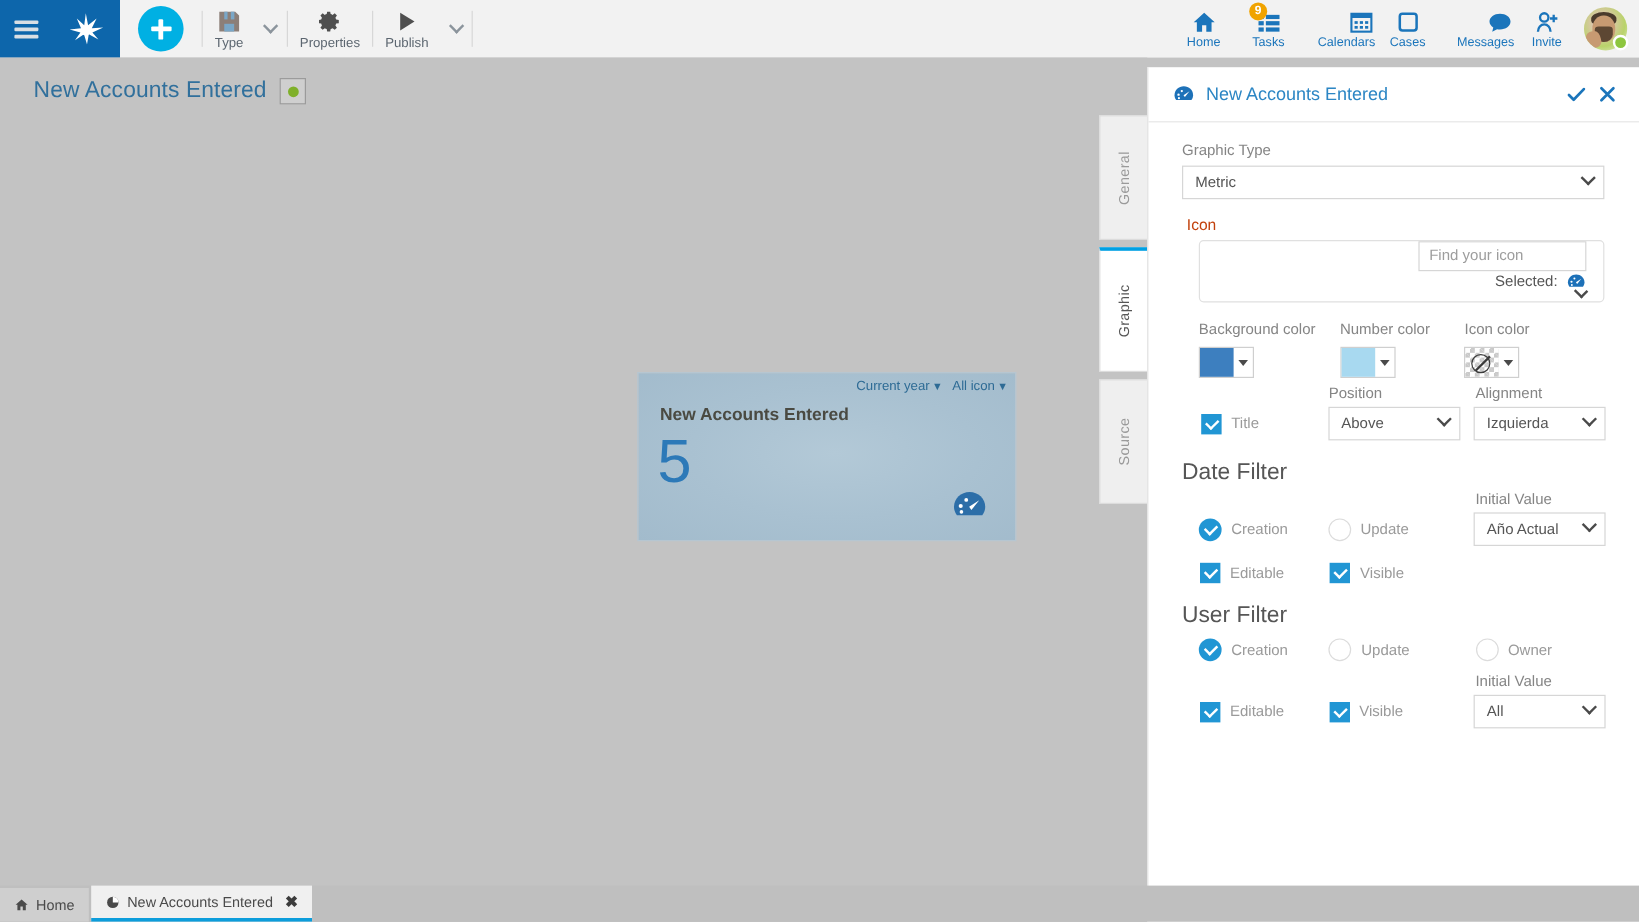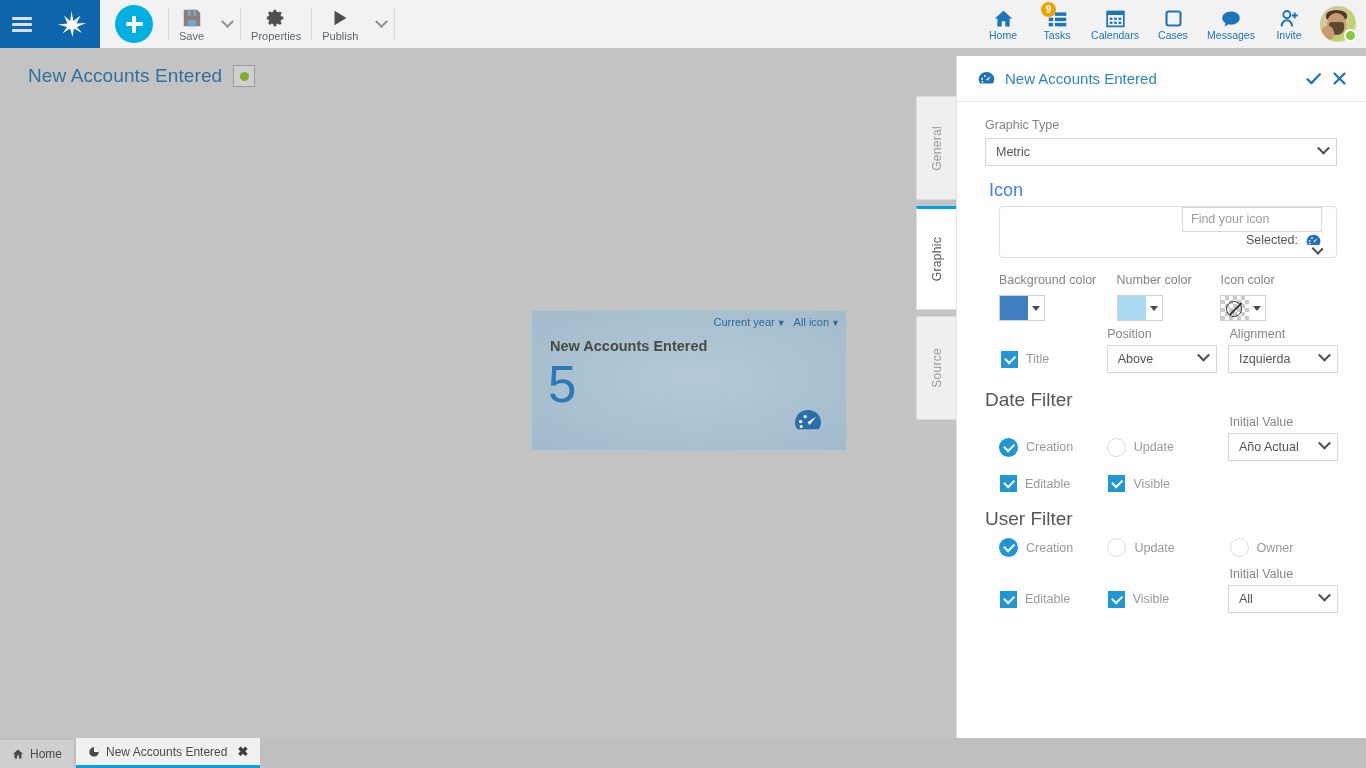--- a/index.html
+++ b/index.html
@@ -52,21 +52,21 @@
     cursor: pointer; flex-shrink: 0;
   }
   .caret { width: 9px; height: 9px; border-right: 2px solid #8b949c; border-bottom: 2px solid #8b949c; transform: rotate(45deg) translate(-2px,-2px); }
 
   .tb-right { margin-left: auto; display: flex; align-items: center; height: 48px; padding-right: 6px; }
   .nav-item {
     width: 54px; height: 48px; display: flex; flex-direction: column;
     align-items: center; justify-content: center; cursor: pointer; position: relative;
   }
   .nav-item .lbl { font-size: 10.5px; color: #1b75bb; margin-top: 1px; line-height: 11px; white-space: nowrap; }
-  .nav-item.wide { width: 62px; }
+  .nav-item.wide { width: 62px; align-items: flex-end; }
   .badge {
     position: absolute; top: 2px; left: 11px;
     min-width: 15px; height: 15px; border-radius: 50%;
     background: #f0a300; color: #fff; font-size: 10px; font-weight: bold;
     display: flex; align-items: center; justify-content: center; line-height: 1;
   }
   .avatar-wrap { width: 44px; height: 48px; display:flex; align-items:center; justify-content:center; position: relative; cursor:pointer; }
   .avatar {
     width: 36px; height: 36px; border-radius: 50%;
     background: radial-gradient(circle at 42% 38%, #efe3d4 0%, #dcc6ab 26%, #b9d36a 62%, #e9f0dc 100%);
@@ -179,21 +179,21 @@
   .sel {
     height: 28px; border: 1px solid #d6d6d6; background: #fff;
     display: flex; align-items: center; padding: 0 8px 0 10px;
     font-size: 12.5px; color: #555; cursor: pointer; position: relative;
   }
   .sel .val { flex: 1; }
   .chev { width: 9px; height: 9px; border-right: 2px solid #4a4a4a; border-bottom: 2px solid #4a4a4a; transform: rotate(45deg) translate(-3px,-3px); }
 
   #graphic-type-sel { width: 352px; align-items: center; }
 
-  .icon-group-label { font-size: 18px; color: #3b82f6; margin: 14px 0 5px 4px; }
+  .icon-group-label { font-size: 13px; color: #c2410c; margin: 14px 0 5px 4px; }
   #icon-box {
     margin-left: 14px; width: 338px; height: 52px;
     border: 1px solid #e0e0e0; border-radius: 4px;
     display: flex; align-items: flex-end; padding: 0 14px; flex-direction: column;
   }
   #icon-search {
     width: 140px; height: 28px; border: 1px solid #d6d6d6;
     font-size: 12.5px; color: #555; padding: 0 8px; outline: none;
     font-family: "Liberation Sans", sans-serif; background:#fff;
   }
@@ -302,21 +302,21 @@
 
   <div class="tb-sep"></div>
 
   <div class="tb-item">
     <svg width="22" height="22" viewBox="0 0 24 24">
       <path fill="#8c7f78" d="M3 3h14.5L21 6.5V21H3z"></path>
       <rect x="7.5" y="3" width="3" height="7" fill="#7aa7c7"></rect>
       <rect x="13.5" y="3" width="3.2" height="7" fill="#7aa7c7"></rect>
       <rect x="7.5" y="14" width="9" height="7" fill="#7aa7c7"></rect>
     </svg>
-    <span class="lbl">Save</span>
+    <span class="lbl">Type</span>
   </div>
   <div class="caret-btn">
       <i class="caret"></i>
     </div>
 
   <div class="tb-sep"></div>
 
   <div class="tb-item">
     <svg width="22" height="22" viewBox="0 0 24 24">
       <path fill="#4f4f4f" d="M12 8.2a3.8 3.8 0 100 7.6 3.8 3.8 0 000-7.6zm0 5.6a1.8 1.8 0 110-3.6 1.8 1.8 0 010 3.6z"></path>

